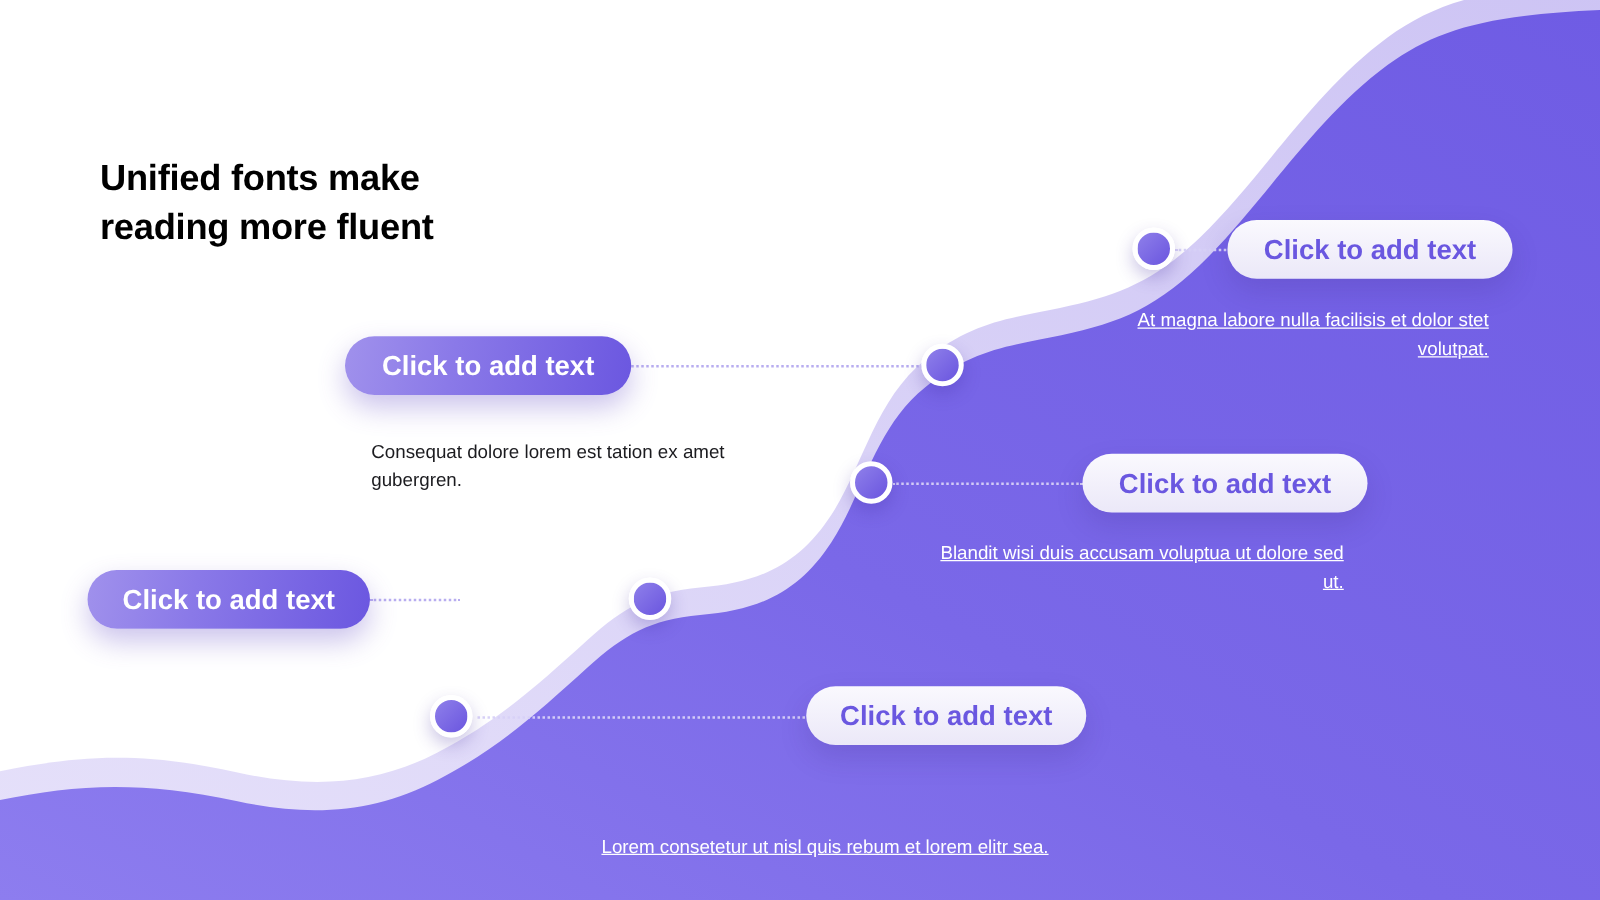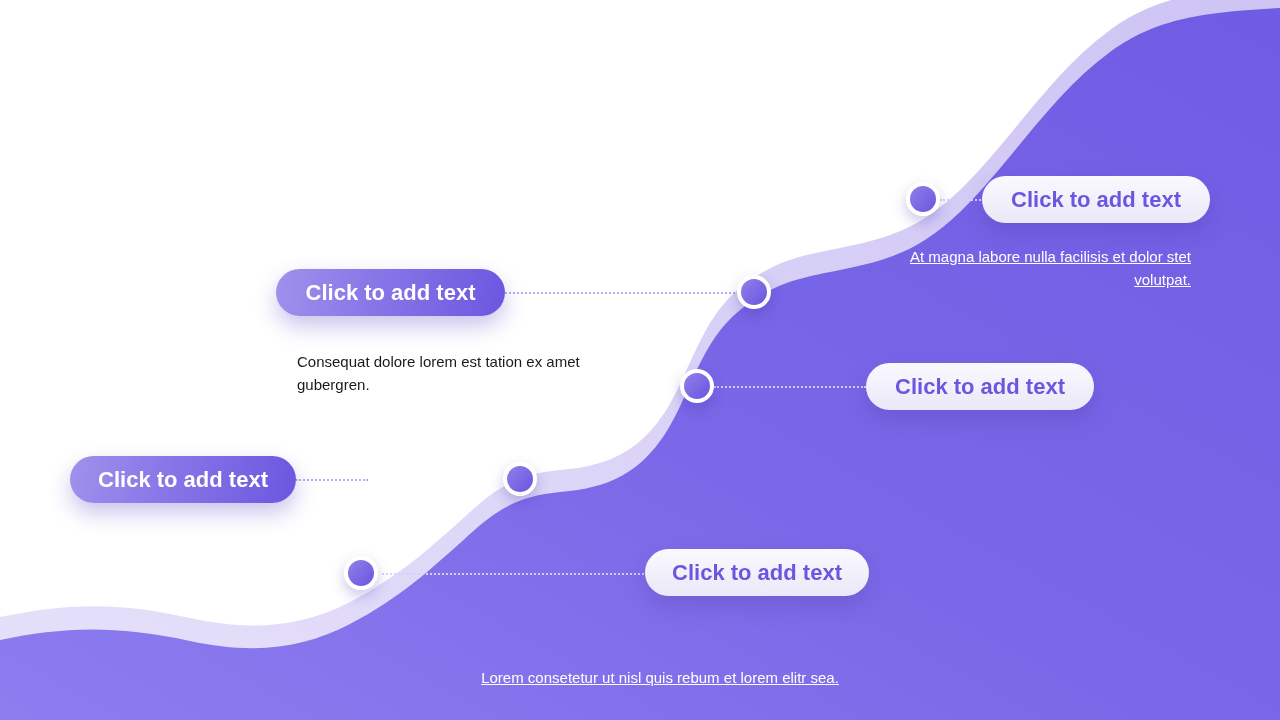--- a/index.html
+++ b/index.html
@@ -135,37 +135,40 @@
          C 500,507 520,496 560,492
          C 610,488 640,472 665,434
          C 690,396 700,342 740,310
          C 775,282 800,278 840,270
          C 890,260 920,250 960,212
          C 1010,164 1050,96 1110,52
          C 1150,23 1190,12 1280,8
          L1280,720 L0,720 Z"></path>
   </svg>
 
+  <div class="title">Unified fonts make
+reading more fluent</div>
 
   <div class="connector on-white" style="left:296px; top:479px; width:72px;"></div>
   <div class="pill dark" style="left:70px; top:456px; width:226px;">Click to add text</div>
   <div class="node" style="left:503px; top:462px;"></div>
 
   <div class="connector on-purple" style="left:382px; top:573px; width:270px;"></div>
   <div class="pill light" style="left:645px; top:549px; width:224px;">Click to add text</div>
   <div class="caption on-purple align-center" style="left:460px; top:618px; width:400px;">Lorem consetetur ut nisl quis rebum et lorem elitr sea.</div>
   <div class="node" style="left:344px; top:556px;"></div>
 
   <div class="connector on-white" style="left:505px; top:292px; width:238px;"></div>
   <div class="pill dark" style="left:276px; top:269px; width:229px;">Click to add text</div>
   <div class="caption on-white align-left" style="left:297px; top:350px; width:310px;">Consequat dolore lorem est tation ex amet gubergren.</div>
   <div class="node" style="left:737px; top:275px;"></div>
 
   <div class="connector on-purple" style="left:714px; top:386px; width:152px;"></div>
   <div class="pill light" style="left:866px; top:363px; width:228px;">Click to add text</div>
+  <div class="caption on-purple align-right" style="left:740px; top:431px; width:335px;">Blandit wisi duis accusam voluptua ut dolore sed ut.</div>
   <div class="node" style="left:680px; top:369px;"></div>
 
   <div class="connector on-purple" style="left:940px; top:199px; width:45px;"></div>
   <div class="pill light" style="left:982px; top:176px; width:228px;">Click to add text</div>
   <div class="caption on-purple align-right" style="left:855px; top:245px; width:336px;">At magna labore nulla facilisis et dolor stet volutpat.</div>
   <div class="node" style="left:906px; top:182px;"></div>
 
 </div>
 
 </body></html>

